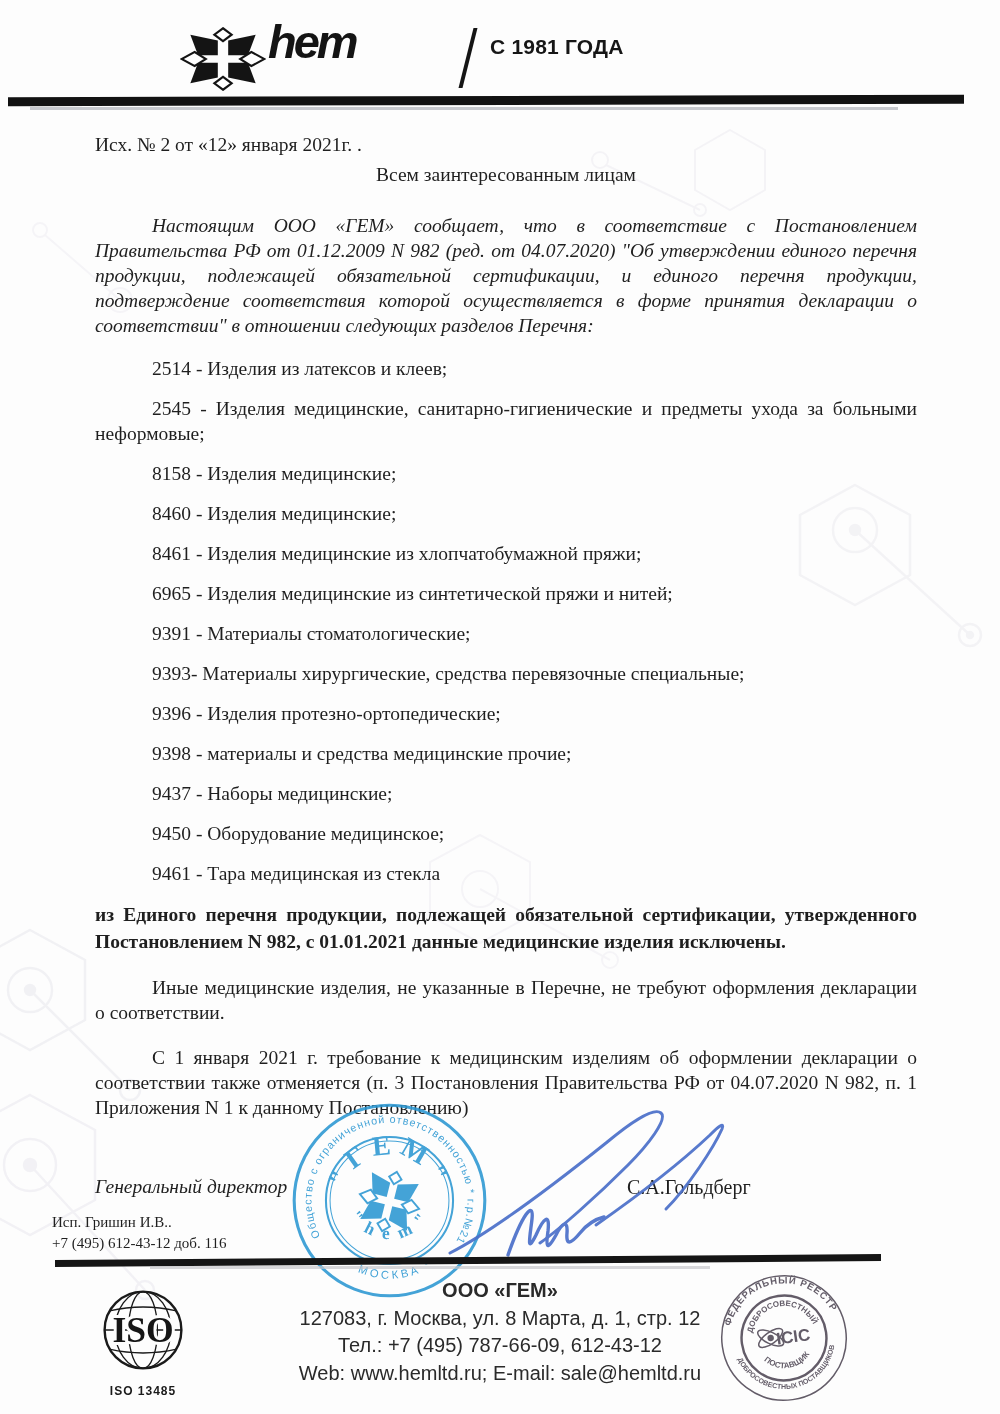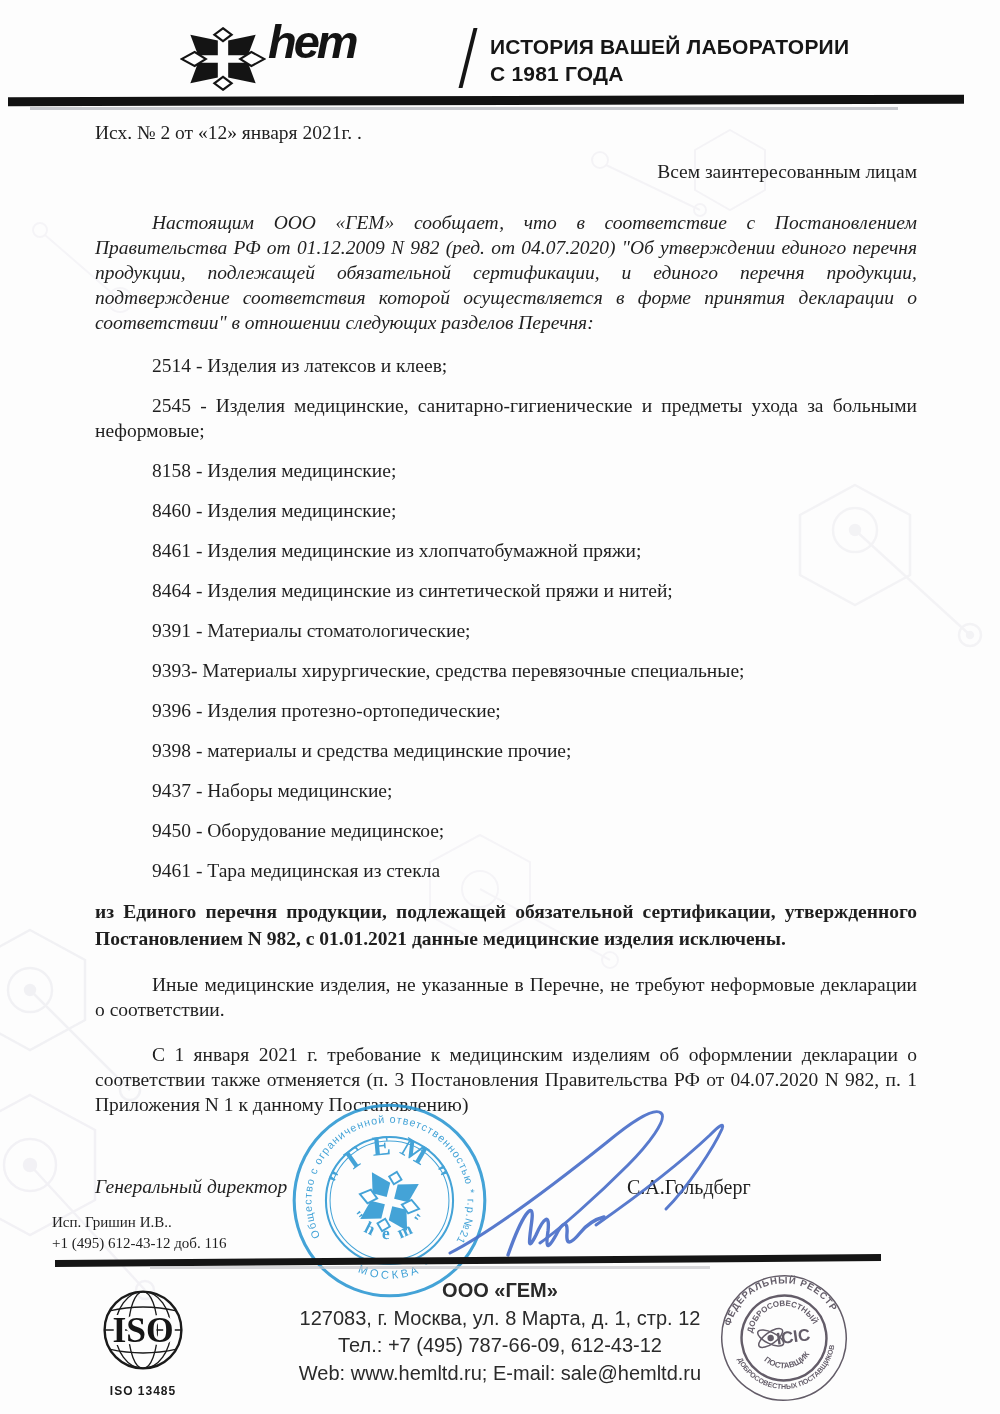--- a/index.html
+++ b/index.html
@@ -18,23 +18,23 @@
     font-size:47px;font-weight:bold;font-style:italic;letter-spacing:-3px;color:#141414;
   }
   .slash{left:466px;top:28px;width:4px;height:60px;background:#151515;transform:skewX(-14deg);}
   .tagline{
     left:490px;top:33px;font-family:"Liberation Sans",sans-serif;
     font-size:21px;font-weight:bold;line-height:27px;color:#161616;letter-spacing:.2px;
   }
   .top-bar{left:8px;top:96px;width:956px;height:9px;background:#121212;transform:rotate(-.15deg);}
   .top-bar-echo{left:30px;top:107px;width:868px;height:3px;background:#b9bcc2;opacity:.8;}
   
-  .doc-body{left:95px;top:120px;width:822px;font-size:19.5px;line-height:25px;}
+  .doc-body{left:95px;top:132px;width:822px;font-size:19.5px;line-height:25px;}
   .ref-line{margin:0;}
-  .addressee{margin:14px 0 0;text-align:right;}
+  .addressee{margin:5px 0 0;text-align:center;}
   .para{margin:26px 0 0;text-align:justify;text-indent:57px;font-style:italic;}
   .item{margin:15px 0;text-align:justify;text-indent:57px;}
   .items{margin-top:18px;}
   .emph{margin:0 0 0;text-align:justify;font-weight:bold;line-height:27px;}
   .p3,.p4{margin:20px 0 0;text-align:justify;text-indent:57px;}
   
   .sig-title{left:95px;top:1176px;font-size:19.5px;z-index:1;font-style:italic;}
   .sig-name{left:627px;top:1176px;font-size:20px;z-index:1;text-align:center;}
   .executor{left:52px;top:1212px;font-size:15px;line-height:21px;z-index:1;}
   .stamp{left:287px;top:1098px;width:205px;height:205px;z-index:2;opacity:.88;}
@@ -116,55 +116,54 @@
   <g fill="#ffffff" stroke="#141414" stroke-width="3">
     <polygon points="2,50 17,39 30,50 17,61"></polygon>
     <polygon points="98,50 83,39 70,50 83,61"></polygon>
     <polygon points="50,2 60,12 50,22 40,12"></polygon>
     <polygon points="50,98 60,88 50,78 40,88"></polygon>
   </g>
 </svg>
 <div class="abs logo-word">hem</div>
 <div class="abs slash"></div>
 <div class="abs tagline">
-  <div>ИСТОРИЯ ВАШЕЙ ЛАБОРАТОРИИ</div>
   <div>С 1981 ГОДА</div>
 </div>
 <div class="abs top-bar"></div>
 <div class="abs top-bar-echo"></div>
 
 <div class="abs doc-body">
   <p class="ref-line">Исх. № 2 от «12» января 2021г. .</p>
   <p class="addressee">Всем заинтересованным лицам</p>
   <p class="para">Настоящим ООО «ГЕМ» сообщает, что в соответствие с Постановлением Правительства РФ от 01.12.2009 N 982 (ред. от 04.07.2020) "Об утверждении единого перечня продукции, подлежащей обязательной сертификации, и единого перечня продукции, подтверждение соответствия которой осуществляется в форме принятия декларации о соответствии" в отношении следующих разделов Перечня:</p>
   <div class="items">
     <p class="item">2514 - Изделия из латексов и клеев;</p>
     <p class="item">2545 - Изделия медицинские, санитарно-гигиенические и предметы ухода за больными неформовые;</p>
     <p class="item">8158 - Изделия медицинские;</p>
     <p class="item">8460 - Изделия медицинские;</p>
     <p class="item">8461 - Изделия медицинские из хлопчатобумажной пряжи;</p>
-    <p class="item">8464 - Изделия медицинские из синтетической пряжи и нитей;</p>
+    <p class="item">6965 - Изделия медицинские из синтетической пряжи и нитей;</p>
     <p class="item">9391 - Материалы стоматологические;</p>
     <p class="item">9393- Материалы хирургические, средства перевязочные специальные;</p>
     <p class="item">9396 - Изделия протезно-ортопедические;</p>
     <p class="item">9398 - материалы и средства медицинские прочие;</p>
     <p class="item">9437 - Наборы медицинские;</p>
     <p class="item">9450 - Оборудование медицинское;</p>
     <p class="item">9461 - Тара медицинская из стекла</p>
   </div>
   <p class="emph">из Единого перечня продукции, подлежащей обязательной сертификации, утвержденного Постановлением N 982, с 01.01.2021 данные медицинские изделия исключены.</p>
-  <p class="p3">Иные медицинские изделия, не указанные в Перечне, не требуют неформовые декларации о соответствии.</p>
+  <p class="p3">Иные медицинские изделия, не указанные в Перечне, не требуют оформления декларации о соответствии.</p>
   <p class="p4">С 1 января 2021 г. требование к медицинским изделиям об оформлении декларации о соответствии также отменяется (п. 3 Постановления Правительства РФ от 04.07.2020 N 982, п. 1 Приложения N 1 к данному Постановлению)</p>
 </div>
 
 <div class="abs sig-title">Генеральный директор</div>
 <div class="abs sig-name">С.А.Гольдберг</div>
 <div class="abs executor">
   <div>Исп. Гришин И.В..</div>
-  <div>+1 (495) 612-43-12 доб. 116</div>
+  <div>+7 (495) 612-43-12 доб. 116</div>
 </div>
 
 <svg class="abs stamp" viewBox="0 0 200 200">
   <defs>
     <path id="ringTop" d="M34,138 A76,76 0 1,1 166,138"></path>
     <path id="ringBottom" d="M34,138 A76,76 0 0,0 166,138"></path>
     <path id="innerTop" d="M55,100 A45,45 0 1,1 145,100"></path>
     <path id="innerBottom" d="M57,106 A45,45 0 0,0 143,106"></path>
   </defs>
   <g stroke="#2b97d2" fill="none">

